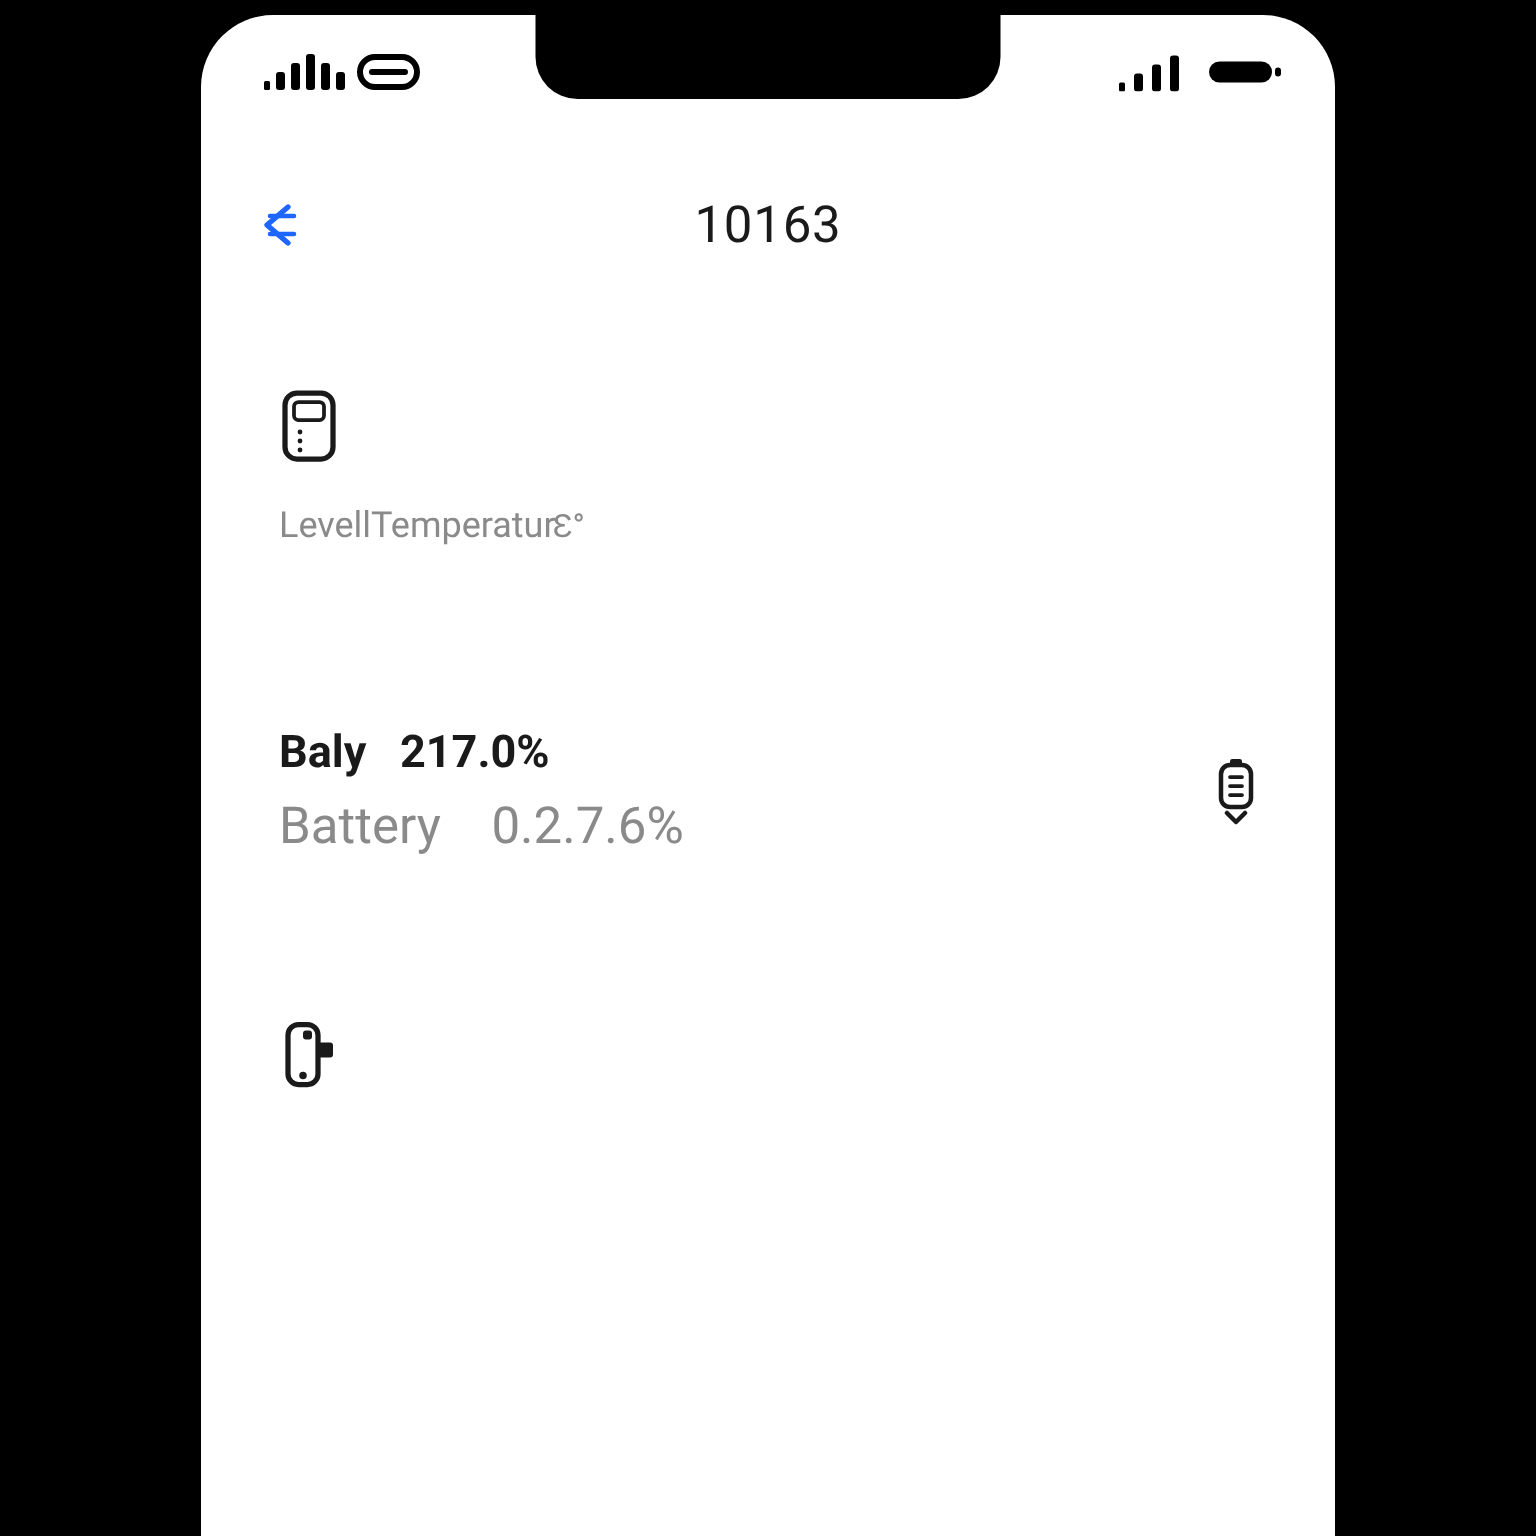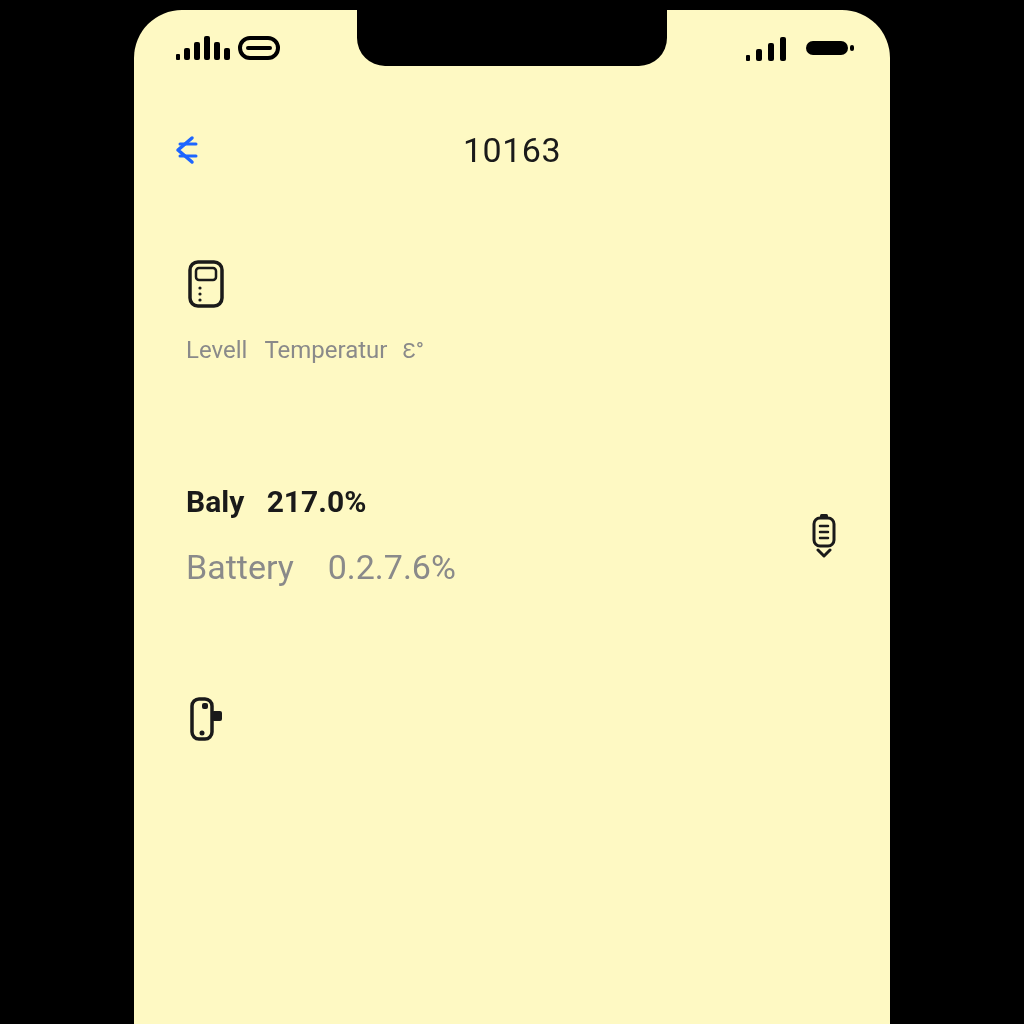--- a/index.html
+++ b/index.html
@@ -9,21 +9,21 @@
     background: #000;
     font-family: -apple-system, BlinkMacSystemFont, "Segoe UI", Roboto, Helvetica, Arial, sans-serif;
     overflow: hidden;
   }
   .phone-frame {
     position: absolute;
     left: 134px;
     top: 10px;
     width: 756px;
     height: 1014px;
-    background: #fef9c3;
+    background: #ffffff;
     border-radius: 48px 48px 0 0;
     overflow: hidden;
   }
   .notch {
     position: absolute;
     top: 0;
     left: 50%;
     transform: translateX(-50%);
     width: 310px;
     height: 56px;
@@ -83,37 +83,37 @@
     top: 250px;
     left: 52px;
     right: 52px;
   }
 
   .section1-icon { margin-bottom: 28px; }
 
   .level-temp-row {
     display: flex;
     align-items: baseline;
-    gap: 17px;
+    gap: 0;
     color: #8a8a8a;
     font-size: 24px;
     font-weight: 400;
   }
   .level-temp-row .temp-unit {
     font-size: 22px;
     margin-left: -2px;
   }
 
   .section2 {
     margin-top: 120px;
     display: flex;
     align-items: center;
     justify-content: space-between;
   }
-  .section2-texts { display: flex; flex-direction: column; gap: 28px; }
+  .section2-texts { display: flex; flex-direction: column; gap: 12px; }
   .baly-line {
     font-size: 30px;
     font-weight: 700;
     color: #1a1a1a;
   }
   .battery-line {
     font-size: 34px;
     font-weight: 400;
     color: #8a8a8a;
   }

